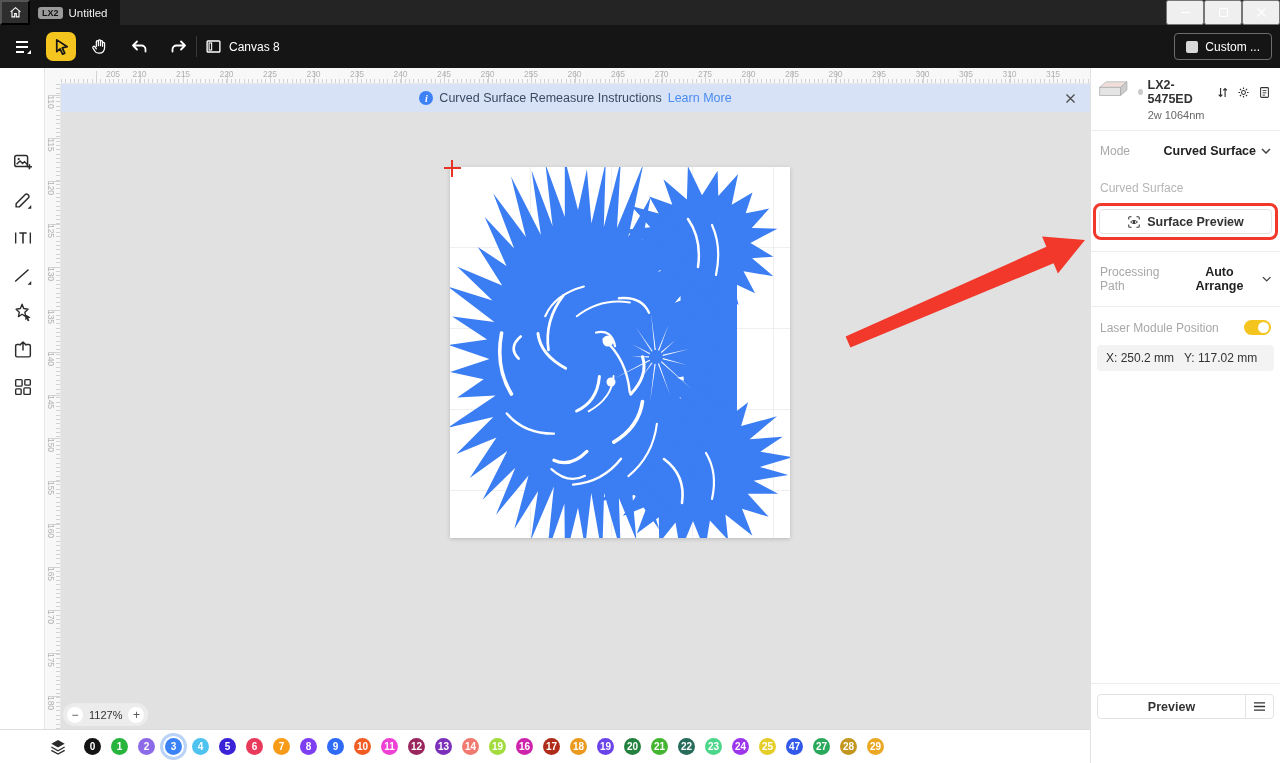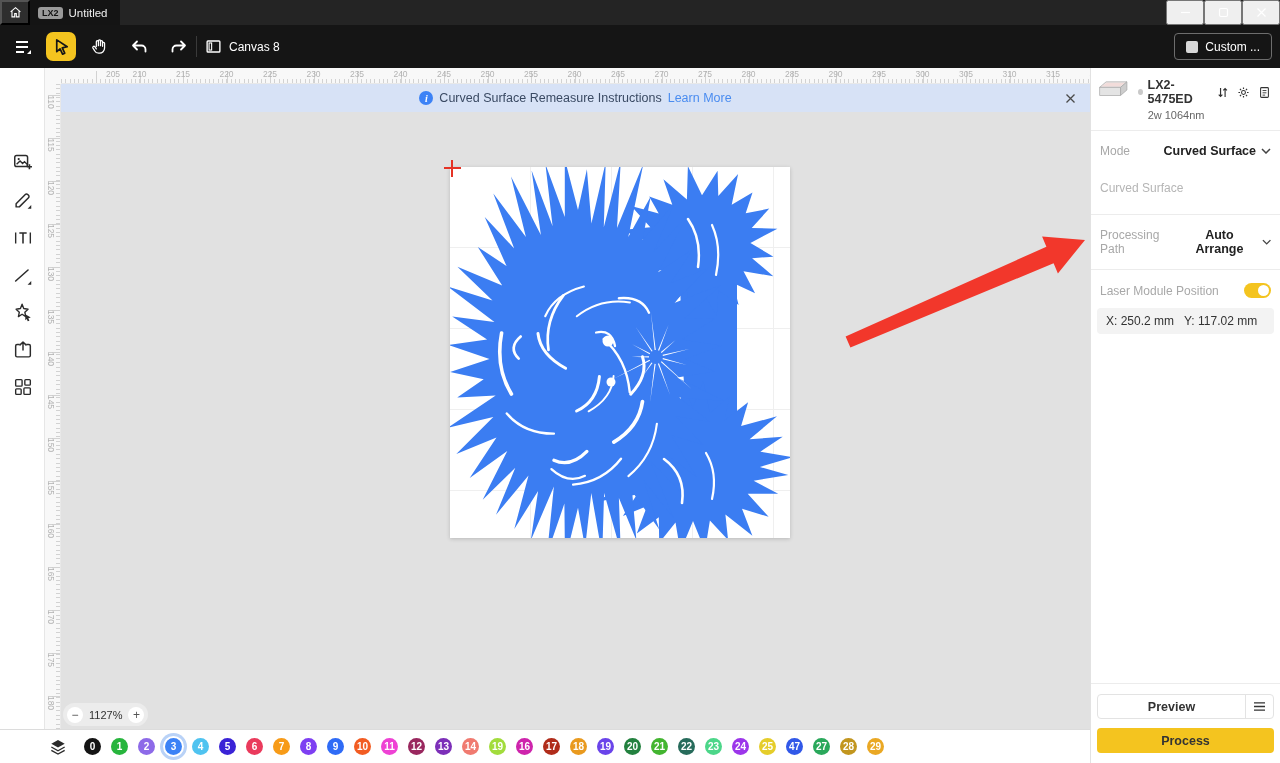--- a/index.html
+++ b/index.html
@@ -882,20 +882,30 @@
       <span>Curved Surface</span>
       <svg width="10" height="6" viewBox="0 0 10 6">
           <path d="M1 1 L5 5 L9 1" fill="none" stroke="#444" stroke-width="1.5"></path>
         </svg>
     </button>
   </div>
 
   <div class="section-title">Curved Surface</div>
 
   <div class="btn-stack">
+    <div class="red-box">
+      <button class="panel-btn">
+        <svg width="14" height="14" viewBox="0 0 20 20">
+          <path d="M2.5 6.5 V4 a1.5 1.5 0 0 1 1.5-1.5 h2.5 M13.5 2.5 H16 a1.5 1.5 0 0 1 1.5 1.5 v2.5 M17.5 13.5 V16 a1.5 1.5 0 0 1 -1.5 1.5 h-2.5 M6.5 17.5 H4 A1.5 1.5 0 0 1 2.5 16 v-2.5" fill="none" stroke="#333" stroke-width="1.5"></path>
+          <path d="M5 10 q5 -4.6 10 0 q-5 4.6 -10 0 Z" fill="none" stroke="#333" stroke-width="1.3"></path>
+          <circle cx="10" cy="10" r="1.7" fill="#333"></circle>
+        </svg>
+        <span>Surface Preview</span>
+      </button>
+    </div>
   </div>
 
   <div style="height:11px"></div>
   <div class="pnl-divider"></div>
 
   <div class="row-between">
     <span class="pnl-label">Processing Path</span>
     <button class="pnl-value" style="border:none;background:transparent">
       <span>Auto Arrange</span>
       <svg width="10" height="6" viewBox="0 0 10 6">
@@ -918,15 +928,14 @@
 
   <div id="panel-bottom">
     <button id="preview-btn">
       <span class="lbl">Preview</span>
       <span class="menu-seg">
         <svg width="13" height="11" viewBox="0 0 14 12">
             <path d="M1 2 H13 M1 6 H13 M1 10 H13" stroke="#333" stroke-width="1.5"></path>
           </svg>
       </span>
     </button>
-    <button id="process-btn">Process</button>
   </div>
 </div>
 
 </body></html>

